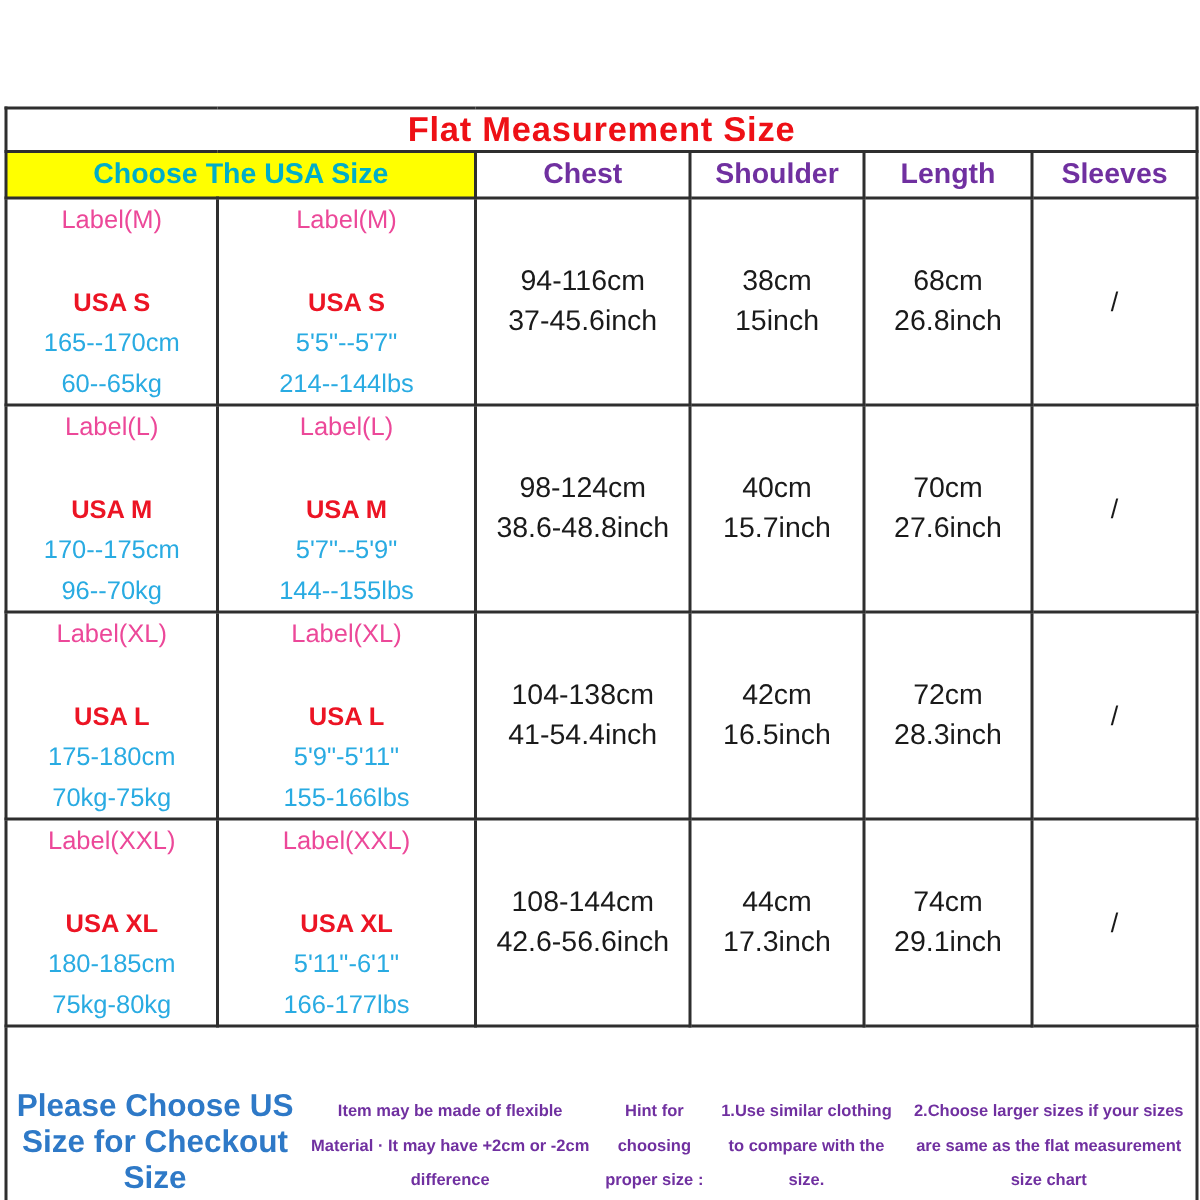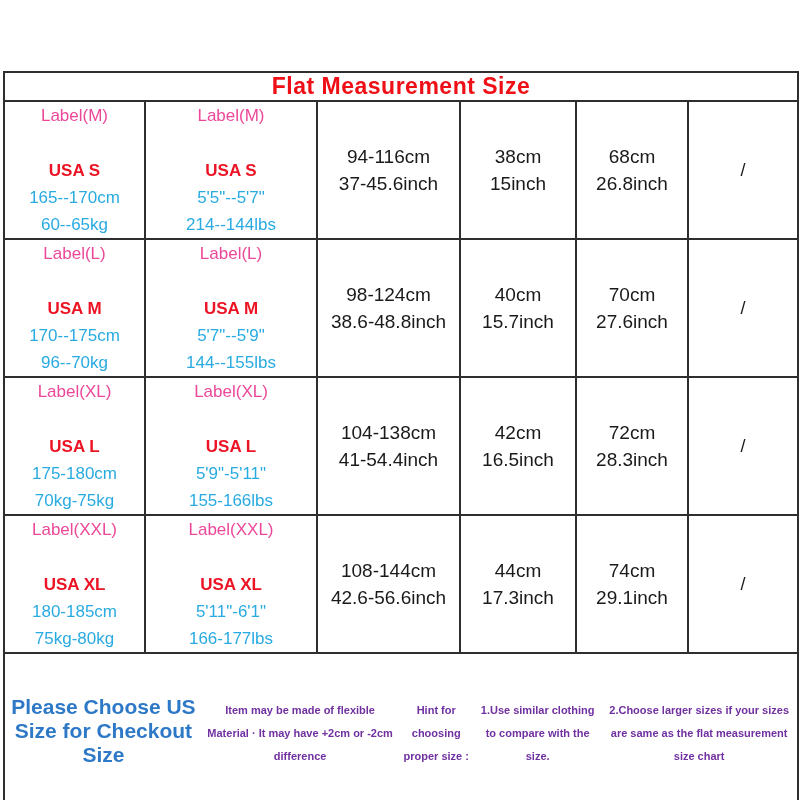--- a/index.html
+++ b/index.html
@@ -95,20 +95,37 @@
         <col style="width:110px">
     </colgroup>
 
     <tbody>
         <tr>
       <td colspan="6" class="title-cell">
         <span class="chart-title">Flat Measurement Size</span>
       </td>
     </tr>
 
+    <tr class="header-row">
+      <td colspan="2" class="usa-header-cell">
+        <span class="usa-header-text">Choose The USA Size</span>
+      </td>
+      <td>
+        <span class="col-header-text">Chest</span>
+      </td>
+      <td>
+        <span class="col-header-text">Shoulder</span>
+      </td>
+      <td>
+        <span class="col-header-text">Length</span>
+      </td>
+      <td>
+        <span class="col-header-text">Sleeves</span>
+      </td>
+    </tr>
 
     <tr class="data-row">
       <td>
         <div class="cell-line line-label">Label(M)</div>
         <div class="cell-line line-usa">USA S</div>
         <div class="cell-line line-cyan">165--170cm</div>
         <div class="cell-line line-cyan">60--65kg</div>
       </td>
       <td>
         <div class="cell-line line-label">Label(M)</div>

